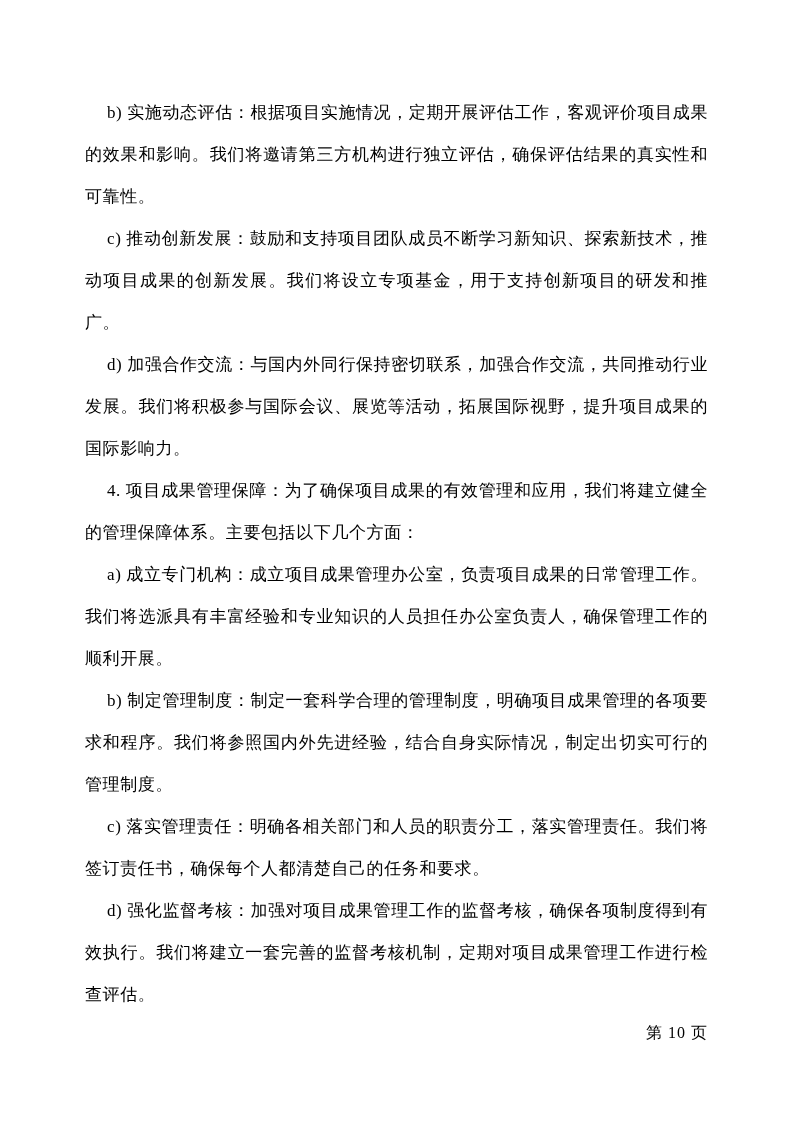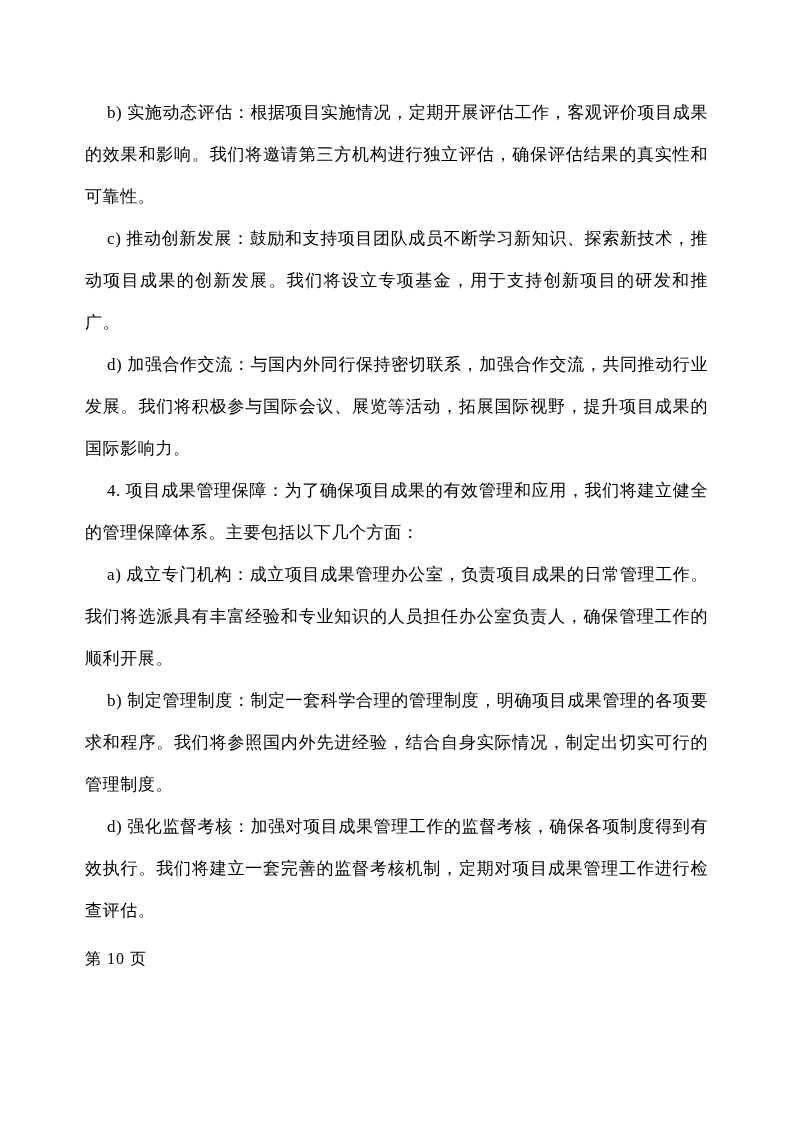--- a/index.html
+++ b/index.html
@@ -22,36 +22,37 @@
   .doc-content p.para {
     margin: 0;
     font-size: 17px;
     line-height: 42px;
     text-align: justify;
     text-indent: 22px;
     letter-spacing: 0.6px;
     word-break: break-all;
   }
   .page-footer {
-    margin-top: 12px;
-    text-align: left;
+    margin-top: 2px;
+    text-align: right;
     font-size: 16px;
     line-height: 30px;
     letter-spacing: 1px;
   }
 </style>
 </head>
 <body>
 
 <div class="page">
   <div class="doc-content">
     <p class="para">b) 实施动态评估：根据项目实施情况，定期开展评估工作，客观评价项目成果的效果和影响。我们将邀请第三方机构进行独立评估，确保评估结果的真实性和可靠性。</p>
     <p class="para">c) 推动创新发展：鼓励和支持项目团队成员不断学习新知识、探索新技术，推动项目成果的创新发展。我们将设立专项基金，用于支持创新项目的研发和推广。</p>
     <p class="para">d) 加强合作交流：与国内外同行保持密切联系，加强合作交流，共同推动行业发展。我们将积极参与国际会议、展览等活动，拓展国际视野，提升项目成果的国际影响力。</p>
     <p class="para">4. 项目成果管理保障：为了确保项目成果的有效管理和应用，我们将建立健全的管理保障体系。主要包括以下几个方面：</p>
     <p class="para">a) 成立专门机构：成立项目成果管理办公室，负责项目成果的日常管理工作。我们将选派具有丰富经验和专业知识的人员担任办公室负责人，确保管理工作的顺利开展。</p>
     <p class="para">b) 制定管理制度：制定一套科学合理的管理制度，明确项目成果管理的各项要求和程序。我们将参照国内外先进经验，结合自身实际情况，制定出切实可行的管理制度。</p>
+    <p class="para">c) 落实管理责任：明确各相关部门和人员的职责分工，落实管理责任。我们将签订责任书，确保每个人都清楚自己的任务和要求。</p>
     <p class="para">d) 强化监督考核：加强对项目成果管理工作的监督考核，确保各项制度得到有效执行。我们将建立一套完善的监督考核机制，定期对项目成果管理工作进行检查评估。</p>
   </div>
   <div class="page-footer">
     <span>第 10 页</span>
   </div>
 </div>
 
 </body></html>

